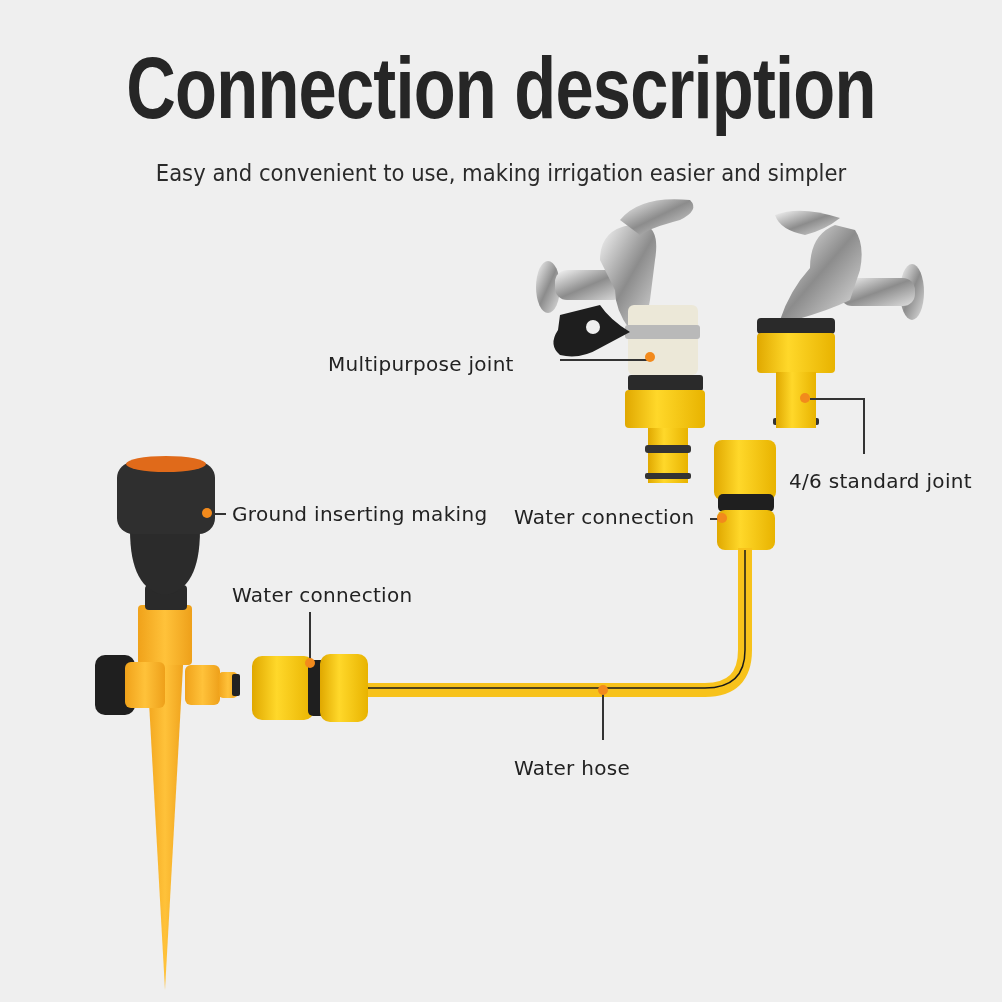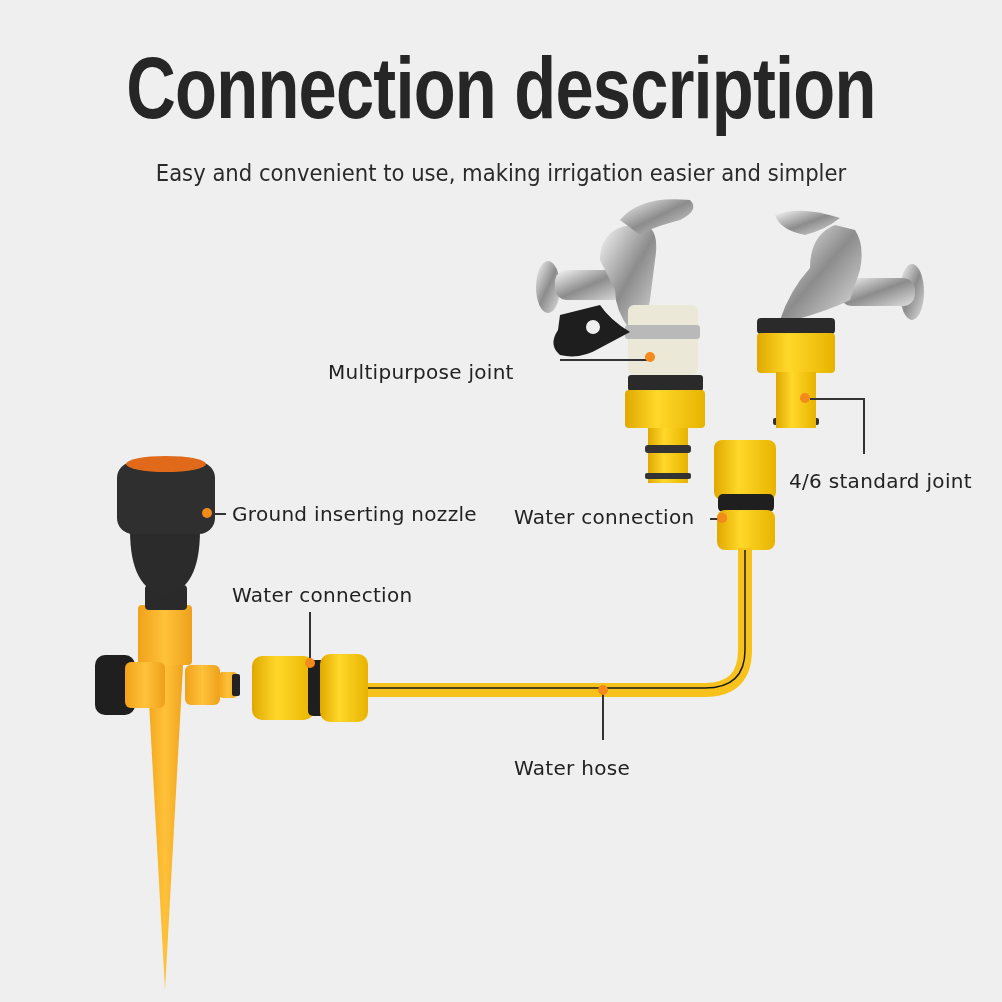--- a/index.html
+++ b/index.html
@@ -93,30 +93,30 @@
     <rect x="218" y="672" width="20" height="26" rx="5" fill="url(#orng)"></rect>
     <rect x="232" y="674" width="8" height="22" rx="2" fill="#222"></rect>
 
     <rect x="145" y="585" width="42" height="25" rx="4" fill="#2a2a2a"></rect>
     <path d="M130 530 Q130 590 165 595 Q200 590 200 530 Z" fill="#2b2b2b"></path>
     <rect x="117" y="462" width="98" height="72" rx="16" fill="#2f2f2f"></rect>
     <ellipse cx="166" cy="464" rx="40" ry="8" fill="#e06a1a"></ellipse>
   </g>
 </svg>
 
-<div class="label" style="left:328px;top:360px;">Multipurpose joint</div>
+<div class="label" style="left:328px;top:352px;">Multipurpose joint</div>
 <div class="line" style="left:560px;top:359px;width:88px;height:1.5px;"></div>
 <div class="dot" style="left:645px;top:352px;"></div>
 
 <div class="label" style="left:789px;top:469px;">4/6 standard joint</div>
 <div class="line" style="left:810px;top:398px;width:54px;height:1.5px;"></div>
 <div class="line" style="left:863px;top:398px;width:1.5px;height:56px;"></div>
 <div class="dot" style="left:800px;top:393px;"></div>
 
-<div class="label" style="left:232px;top:502px;">Ground inserting nozzle</div>
+<div class="label" style="left:232px;top:502px;">Ground inserting making</div>
 <div class="line" style="left:212px;top:513px;width:14px;height:1.5px;"></div>
 <div class="dot" style="left:202px;top:508px;"></div>
 
 <div class="label" style="left:514px;top:505px;">Water connection</div>
 <div class="line" style="left:710px;top:518px;width:10px;height:1.5px;"></div>
 <div class="dot" style="left:717px;top:513px;"></div>
 
 <div class="label" style="left:232px;top:583px;">Water connection</div>
 <div class="line" style="left:309px;top:612px;width:1.5px;height:50px;"></div>
 <div class="dot" style="left:305px;top:658px;"></div>

